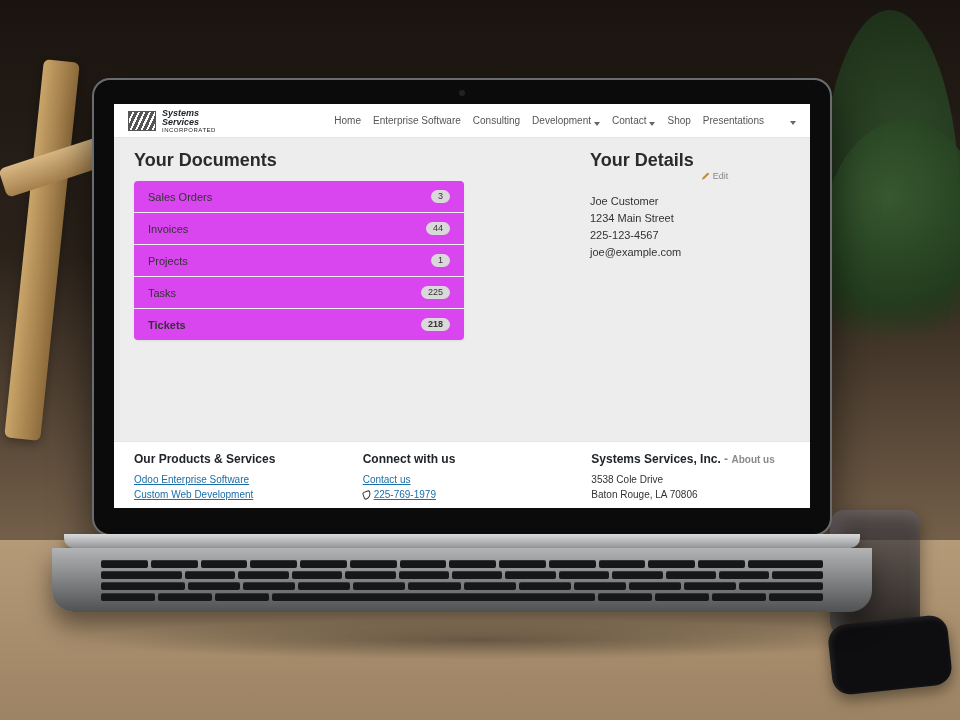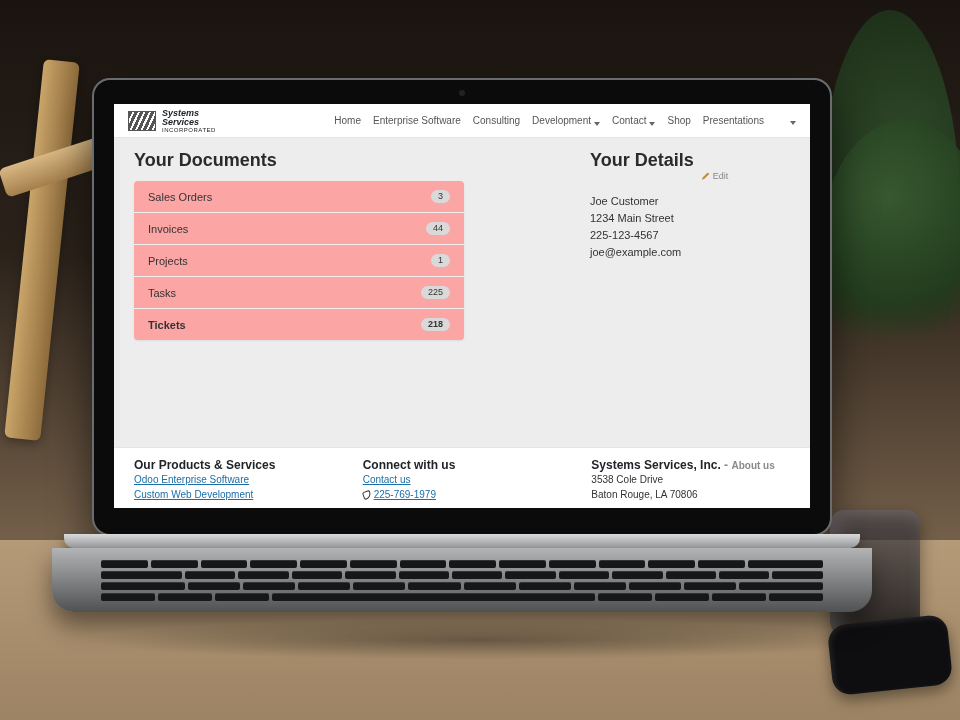--- a/index.html
+++ b/index.html
@@ -44,34 +44,34 @@
 .brand-text .l3 { font-size:6px; font-weight:400; font-style:normal; letter-spacing:0.5px;}
 .nav { margin-left:auto; display:flex; align-items:center; gap:12px; }
 .nav a { color:#555; text-decoration:none; font-size:10px; display:flex; align-items:flex-end; gap:3px; cursor:pointer;}
 .caret-down { width:0;height:0;border-left:3px solid transparent;border-right:3px solid transparent;border-top:4px solid #666; display:inline-block;}
 .right-slot { margin-left:12px; }
 
 .body-area { flex:1; background:#ededed; padding:12px 20px 10px 20px; display:flex; gap:40px;}
 .col-left { flex:0 0 330px;}
 .col-right { margin-left:auto; flex:0 0 200px;}
 h2 { font-size:18px; font-weight:600; margin-bottom:10px; color:#2b2b2b;}
-.doc-list { background:#fca5a5; border-radius:4px; overflow:hidden; box-shadow:0 1px 2px rgba(0,0,0,0.08);}
+.doc-list { background:#d946ef; border-radius:4px; overflow:hidden; box-shadow:0 1px 2px rgba(0,0,0,0.08);}
 .doc-row { display:flex; align-items:center; justify-content:space-between; padding:9px 14px; border-bottom:1px solid #eee; cursor:pointer;}
 .doc-row:last-child { border-bottom:none;font-weight:bold;}
 .doc-label { font-size:11px; color:#333;}
 .badge { background:#d9d9d9; color:#333; font-size:9px; line-height:1; padding:2px 7px; border-radius:10px; min-width:16px; text-align:center;}
 
 .details-head { display:flex; align-items:flex-end; gap:8px;}
 .edit-link { font-size:9px; color:#888; text-decoration:none; display:flex; align-items:center; gap:3px; cursor:pointer;}
 .pencil-icon { width:8px; height:8px; background:#c88b3c; clip-path: polygon(0 100%, 15% 65%, 75% 5%, 95% 25%, 35% 85%); display:inline-block;}
 .details-body { margin-top:12px; line-height:1.55; font-size:11px; color:#333;}
 
 .footer { background:#fff; border-top:1px solid #e5e5e5; padding:10px 20px 6px 20px; display:flex; gap:30px;}
 .fcol { flex:1;}
-.fcol h3 { font-size:12px; font-weight:700; }
+.fcol h3 { font-size:12px; font-weight:700; margin-bottom:6px;}
 .fcol .fline { font-size:10px; color:#333; line-height:1.5;}
 .fcol a.link { color:#1b6ea8; text-decoration:underline; cursor:pointer;}
 .phone-icon { display:inline-block; width:8px; height:8px; border:1.2px solid #333; border-radius:2px 2px 6px 2px; transform:rotate(-20deg); margin-right:3px; vertical-align:middle;}
 .sep { color:#888; }
 .about-link { color:#8a8a8a; font-size:10px; text-decoration:none; cursor:pointer;}
 
 </style>
 </head>
 <body>
 

